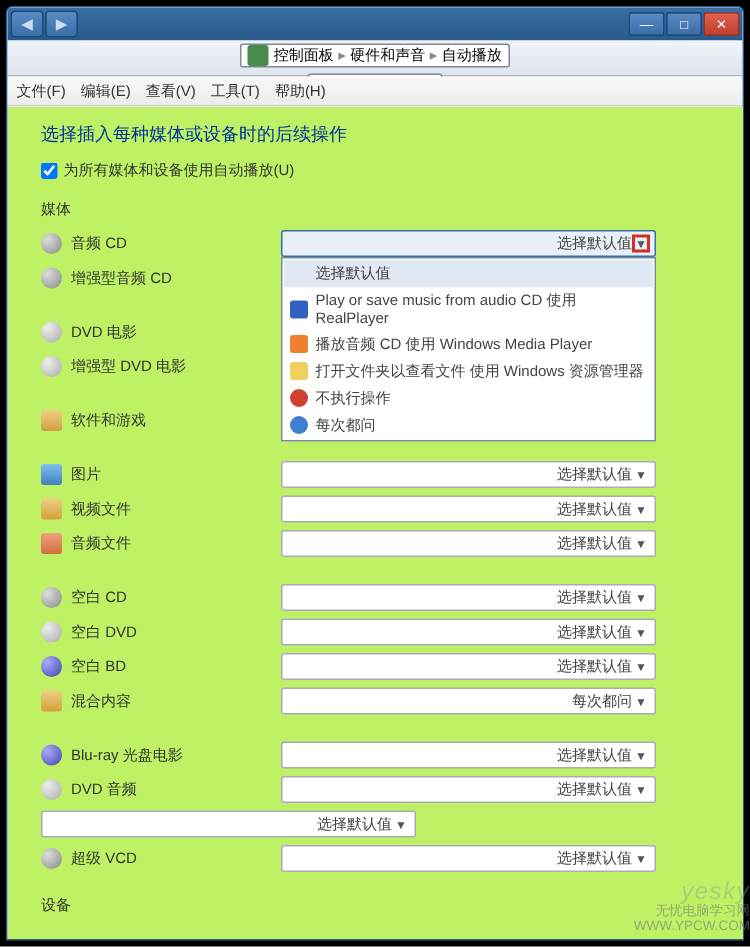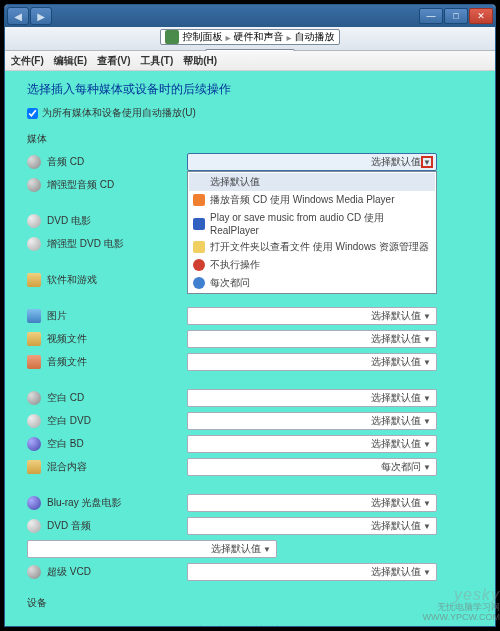--- a/index.html
+++ b/index.html
@@ -13,24 +13,24 @@
 .tb-right { display: flex; gap: 1px; }
 .win-btn { width: 24px; height: 16px; background: linear-gradient(#5a8ac5, #3a6ea5); border: 1px solid #1a4a7a; border-radius: 2px; display: flex; align-items: center; justify-content: center; font-size: 9px; color: #fff; }
 .win-btn.close { background: linear-gradient(#e06050, #c04030); border-color: #a03020; }
 
 .addressbar { height: 24px; background: linear-gradient(#f0f4f8, #dde4ec); border-bottom: 1px solid #b0b8c0; display: flex; align-items: center; padding: 2px 4px; gap: 4px; flex-direction: column; }
 .addr-field { flex: 1; height: 18px; background: #fff; border: 1px solid #7a8a9a; border-radius: 2px; display: flex; align-items: center; font-size: 10px; padding: 0 4px; gap: 3px; }
 .addr-icon { width: 14px; height: 14px; background: #4a8a4a; border-radius: 2px; display: inline-block; }
 .addr-sep { color: #888; }
 .search-field { width: 90px; height: 18px; background: #fff; border: 1px solid #7a8a9a; border-radius: 2px; font-size: 10px; padding: 0 4px; color: #888; display: flex; align-items: center; text-align: center; }
 
-.menubar { height: 20px; background: linear-gradient(#f8f8f8, #ececec); border-bottom: 1px solid #d0d0d0; display: flex; align-items: center; padding: 0 6px; font-size: 10px; gap: 10px; font-weight: bold; }
+.menubar { height: 20px; background: linear-gradient(#f8f8f8, #ececec); border-bottom: 1px solid #d0d0d0; display: flex; align-items: center; padding: 0 6px; font-size: 10px; gap: 10px; }
 .menu-item { color: #333; }
 
-.content { flex: 1; background: #5eead4; overflow-y: auto; padding: 10px 22px; font-size: 10px; color: #333; }
+.content { flex: 1; background: #bef264; overflow-y: auto; padding: 10px 22px; font-size: 10px; color: #333; }
 .content::-webkit-scrollbar { width: 14px; }
 .content::-webkit-scrollbar-track { background: #f0f0f0; border-left: 1px solid #ddd; }
 .content::-webkit-scrollbar-thumb { background: linear-gradient(90deg, #e0e8f0, #c0d0e0); border: 1px solid #a0b0c0; border-radius: 2px; }
 
 .page-title { color: #003399; font-size: 12px; margin-bottom: 8px; }
 .checkbox-row { display: flex; align-items: center; gap: 4px; margin-bottom: 12px; font-size: 10px; }
 .checkbox-row input { width: 11px; height: 11px; }
 
 .section-label { font-size: 10px; color: #333; margin: 6px 0; }
 
@@ -120,26 +120,26 @@
           </div>
           <div class="combo open">
             <span>选择默认值</span>
             <span class="combo-arrow">▼</span>
             <div class="dropdown">
               <div class="dd-item sel">
                 <span class="dd-icon "></span>
                 <span>选择默认值</span>
               </div>
               <div class="dd-item">
+                <span class="dd-icon rp"></span>
+                <span>Play or save music from audio CD 使用 RealPlayer</span>
+              </div>
+              <div class="dd-item">
                 <span class="dd-icon wmp"></span>
                 <span>播放音频 CD 使用 Windows Media Player</span>
-              </div>
-              <div class="dd-item">
-                <span class="dd-icon rp"></span>
-                <span>Play or save music from audio CD 使用 RealPlayer</span>
               </div>
               <div class="dd-item">
                 <span class="dd-icon fld"></span>
                 <span>打开文件夹以查看文件 使用 Windows 资源管理器</span>
               </div>
               <div class="dd-item">
                 <span class="dd-icon no"></span>
                 <span>不执行操作</span>
               </div>
               <div class="dd-item">

